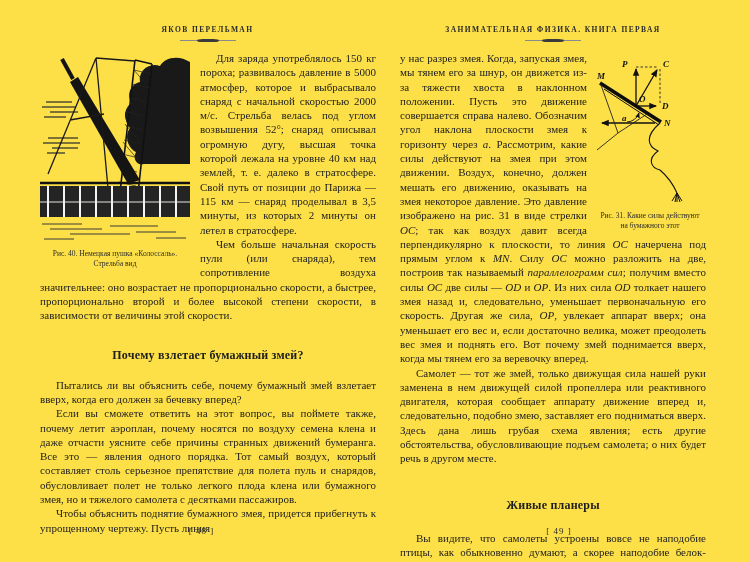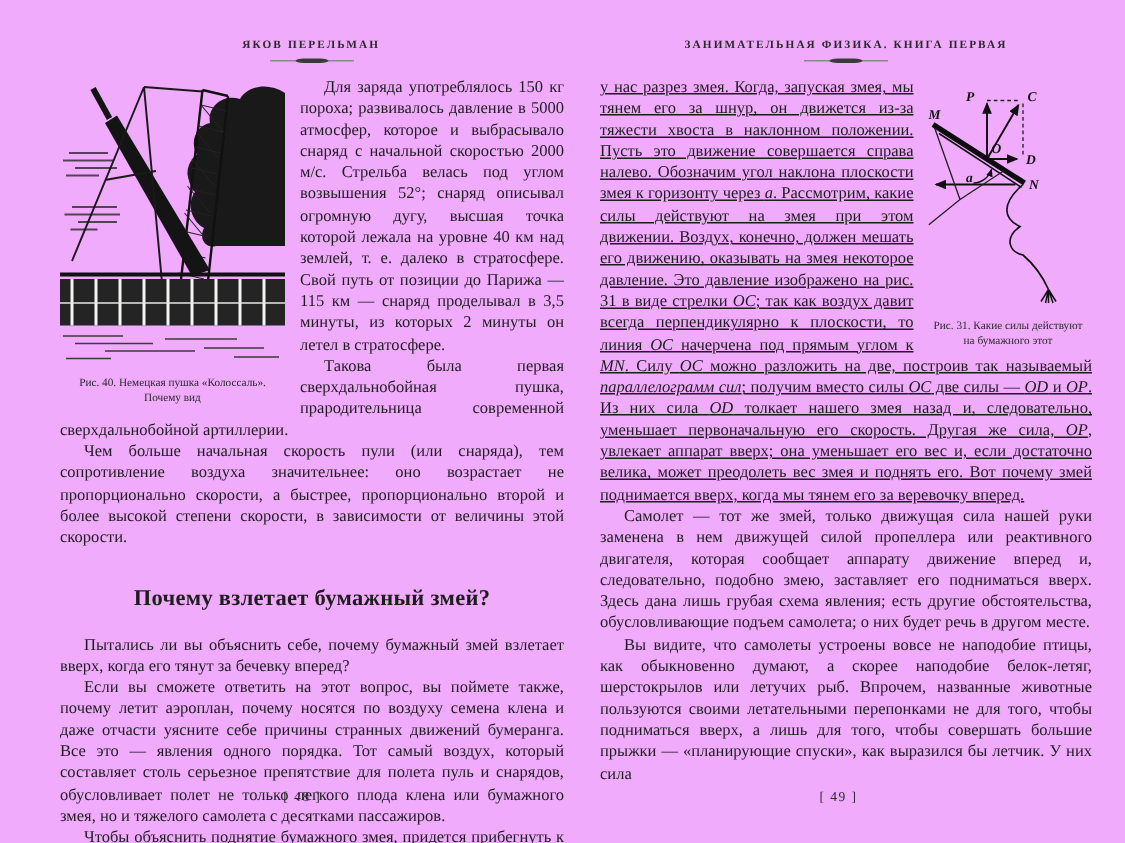--- a/index.html
+++ b/index.html
@@ -1,33 +1,33 @@
 <!DOCTYPE html>
 <html><head>
 <meta charset="utf-8">
 <style>
   html,body{margin:0;padding:0;width:750px;height:562px;overflow:hidden;background:#ffffff;}
   body{font-family:"Liberation Serif","DejaVu Serif",serif;color:#1d1d1d;}
-  .spread{display:flex;width:750px;height:562px;background:#f0abfc;}
+  .spread{display:flex;width:750px;height:562px;background:#fde047;}
   .page{position:relative;box-sizing:border-box;height:562px;}
   .page-left{width:375px;padding:25px 0 0 40px;}
   .page-left .content{width:336px;}
-  .page-right{width:375px;padding:25px 22px 0 25px;}
+  .page-right{width:375px;padding:25px 44px 0 25px;}
   .running-head{text-align:center;font-size:7.5px;font-weight:bold;letter-spacing:1.4px;color:#2a2a2a;line-height:9px;white-space:nowrap;}
   .head-rule{margin:5px auto 9px;width:56px;height:3px;position:relative;}
   .head-rule::before{content:"";position:absolute;left:0;right:0;top:1px;height:1px;background:#8a8a8a;}
   .head-rule::after{content:"";position:absolute;left:50%;top:0;width:22px;height:3px;margin-left:-11px;background:#3a3a3a;border-radius:50%/100%;}
   p.body{font-size:11px;line-height:14.3px;text-align:justify;margin:0;text-indent:16px;}
-  p.noindent{text-indent:0;text-decoration:underline;}
+  p.noindent{text-indent:0;}
   .fig{text-align:center;}
   .fig-left{float:left;width:150px;margin:1px 10px 3px 0;}
   .fig-right{float:right;width:112px;margin:1px 0 3px 7px;}
   .fig-caption{font-size:7.5px;line-height:10px;color:#2a2a2a;margin-top:3px;text-align:center;}
   .fig-caption div{white-space:nowrap;}
-  h2.section{font-size:15px;text-align:center;font-weight:bold;margin:25px 0 15px;letter-spacing:.2px;}
+  h2.section{font-size:12px;text-align:center;font-weight:bold;margin:25px 0 15px;letter-spacing:.2px;}
   .page-right h2.section{margin:32px 0 18px;}
   .page-footer{position:absolute;bottom:26px;text-align:center;font-size:9px;color:#2a2a2a;letter-spacing:1px;}
   .page-left .page-footer{left:40px;right:12px;}
   .page-right .page-footer{left:25px;right:32px;}
   .i{font-style:italic;}
   svg text{font-family:"Liberation Serif","DejaVu Serif",serif;font-weight:bold;font-style:italic;font-size:9px;fill:#111;}
 </style>
 </head>
 <body>
 
@@ -70,31 +70,30 @@
             <path d="M8 134 v31 M24 134 v31 M40 134 v31 M56 134 v31 M72 134 v31 M88 134 v31 M104 134 v31 M120 134 v31 M136 134 v31"></path>
           </g>
           <path d="M0 150 h150" stroke="#e6e6e2" stroke-width="1"></path>
 
           <g stroke="#3a3a3a" stroke-width="1">
             <path d="M2 172 h40 M10 177 h52 M30 182 h60 M70 174 h48 M96 180 h40 M4 187 h30 M116 186 h30"></path>
           </g>
         </svg>
         <div class="fig-caption">
           <div>Рис. 40. Немецкая пушка «Колоссаль».</div>
-          <div>Почему вид</div>
+          <div>Стрельба вид</div>
         </div>
       </div>
 
       <p class="body">Для заряда употреблялось 150 кг пороха; развивалось давление в 5000 атмосфер, которое и выбрасывало снаряд с начальной скоростью 2000 м/с. Стрельба велась под углом возвышения 52°; снаряд описывал огромную дугу, высшая точка которой лежала на уровне 40 км над землей, т. е. далеко в стратосфере. Свой путь от позиции до Парижа — 115 км — снаряд проделывал в 3,5 минуты, из которых 2 минуты он летел в стратосфере.</p>
-      <p class="body">Такова была первая сверхдальнобойная пушка, прародительница современной сверхдальнобойной артиллерии.</p>
       <p class="body">Чем больше начальная скорость пули (или снаряда), тем сопротивление воздуха значительнее: оно возрастает не пропорционально скорости, а быстрее, пропорционально второй и более высокой степени скорости, в зависимости от величины этой скорости.</p>
 
       <h2 class="section">Почему взлетает бумажный змей?</h2>
 
-      <p class="body">Пытались ли вы объяснить себе, почему бумажный змей взлетает вверх, когда его тянут за бечевку вперед?</p>
+      <p class="body">Пытались ли вы объяснить себе, почему бумажный змей взлетает вверх, когда его должен за бечевку вперед?</p>
       <p class="body">Если вы сможете ответить на этот вопрос, вы поймете также, почему летит аэроплан, почему носятся по воздуху семена клена и даже отчасти уясните себе причины странных движений бумеранга. Все это — явления одного порядка. Тот самый воздух, который составляет столь серьезное препятствие для полета пуль и снарядов, обусловливает полет не только легкого плода клена или бумажного змея, но и тяжелого самолета с десятками пассажиров.</p>
       <p class="body"><span class="">Чтобы объяснить поднятие бумажного змея, придется прибегнуть к упрощенному чертежу. Пусть линия </span></p>
     </div>
 
     <div class="page-footer">[ 48 ]</div>
   </div>
 
   <div class="page page-right">
     <div class="running-head">ЗАНИМАТЕЛЬНАЯ ФИЗИКА. КНИГА ПЕРВАЯ</div>
     <div class="head-rule"></div>
@@ -144,19 +143,20 @@
         </svg>
         <div class="fig-caption">
           <div>Рис. 31. Какие силы действуют</div>
           <div>на бумажного этот</div>
         </div>
       </div>
 
       <p class="body noindent"><span class="">у нас разрез змея. Когда, запуская змея, мы тянем его за шнур, он движется из-за тяжести хвоста в наклонном положении. Пусть это движение совершается справа налево. Обозначим угол наклона плоскости змея к горизонту через </span><span class="i">a</span><span class="">. Рассмотрим, какие силы действуют на змея при этом движении. Воздух, конечно, должен мешать его движению, оказывать на змея некоторое давление. Это давление изображено на рис. 31 в виде стрелки </span><span class="i">OC</span><span class="">; так как воздух давит всегда перпендикулярно к плоскости, то линия </span><span class="i">OC</span><span class=""> начерчена под прямым углом к </span><span class="i">MN</span><span class="">. Силу </span><span class="i">OC</span><span class=""> можно разложить на две, построив так называемый </span><span class="i">параллелограмм сил</span><span class="">; получим вместо силы </span><span class="i">OC</span><span class=""> две силы — </span><span class="i">OD</span><span class=""> и </span><span class="i">OP</span><span class="">. Из них сила </span><span class="i">OD</span><span class=""> толкает нашего змея назад и, следовательно, уменьшает первоначальную его скорость. Другая же сила, </span><span class="i">OP</span><span class="">, увлекает аппарат вверх; она уменьшает его вес и, если достаточно велика, может преодолеть вес змея и поднять его. Вот почему змей поднимается вверх, когда мы тянем его за веревочку вперед.</span></p>
       <p class="body">Самолет — тот же змей, только движущая сила нашей руки заменена в нем движущей силой пропеллера или реактивного двигателя, которая сообщает аппарату движение вперед и, следовательно, подобно змею, заставляет его подниматься вверх. Здесь дана лишь грубая схема явления; есть другие обстоятельства, обусловливающие подъем самолета; о них будет речь в другом месте.</p>
 
+      <h2 class="section">Живые планеры</h2>
 
       <p class="body"><span class="">Вы видите, что самолеты устроены вовсе не наподобие птицы, как обыкновенно думают, а скорее наподобие белок-летяг, шерстокрылов или летучих рыб. Впрочем, названные животные пользуются своими летательными перепонками не для того, чтобы подниматься вверх, а лишь для того, чтобы совершать большие прыжки — «планирующие спуски», как выразился бы летчик. У них сила </span></p>
     </div>
 
     <div class="page-footer">[ 49 ]</div>
   </div>
 </div>
 
 </body></html>

